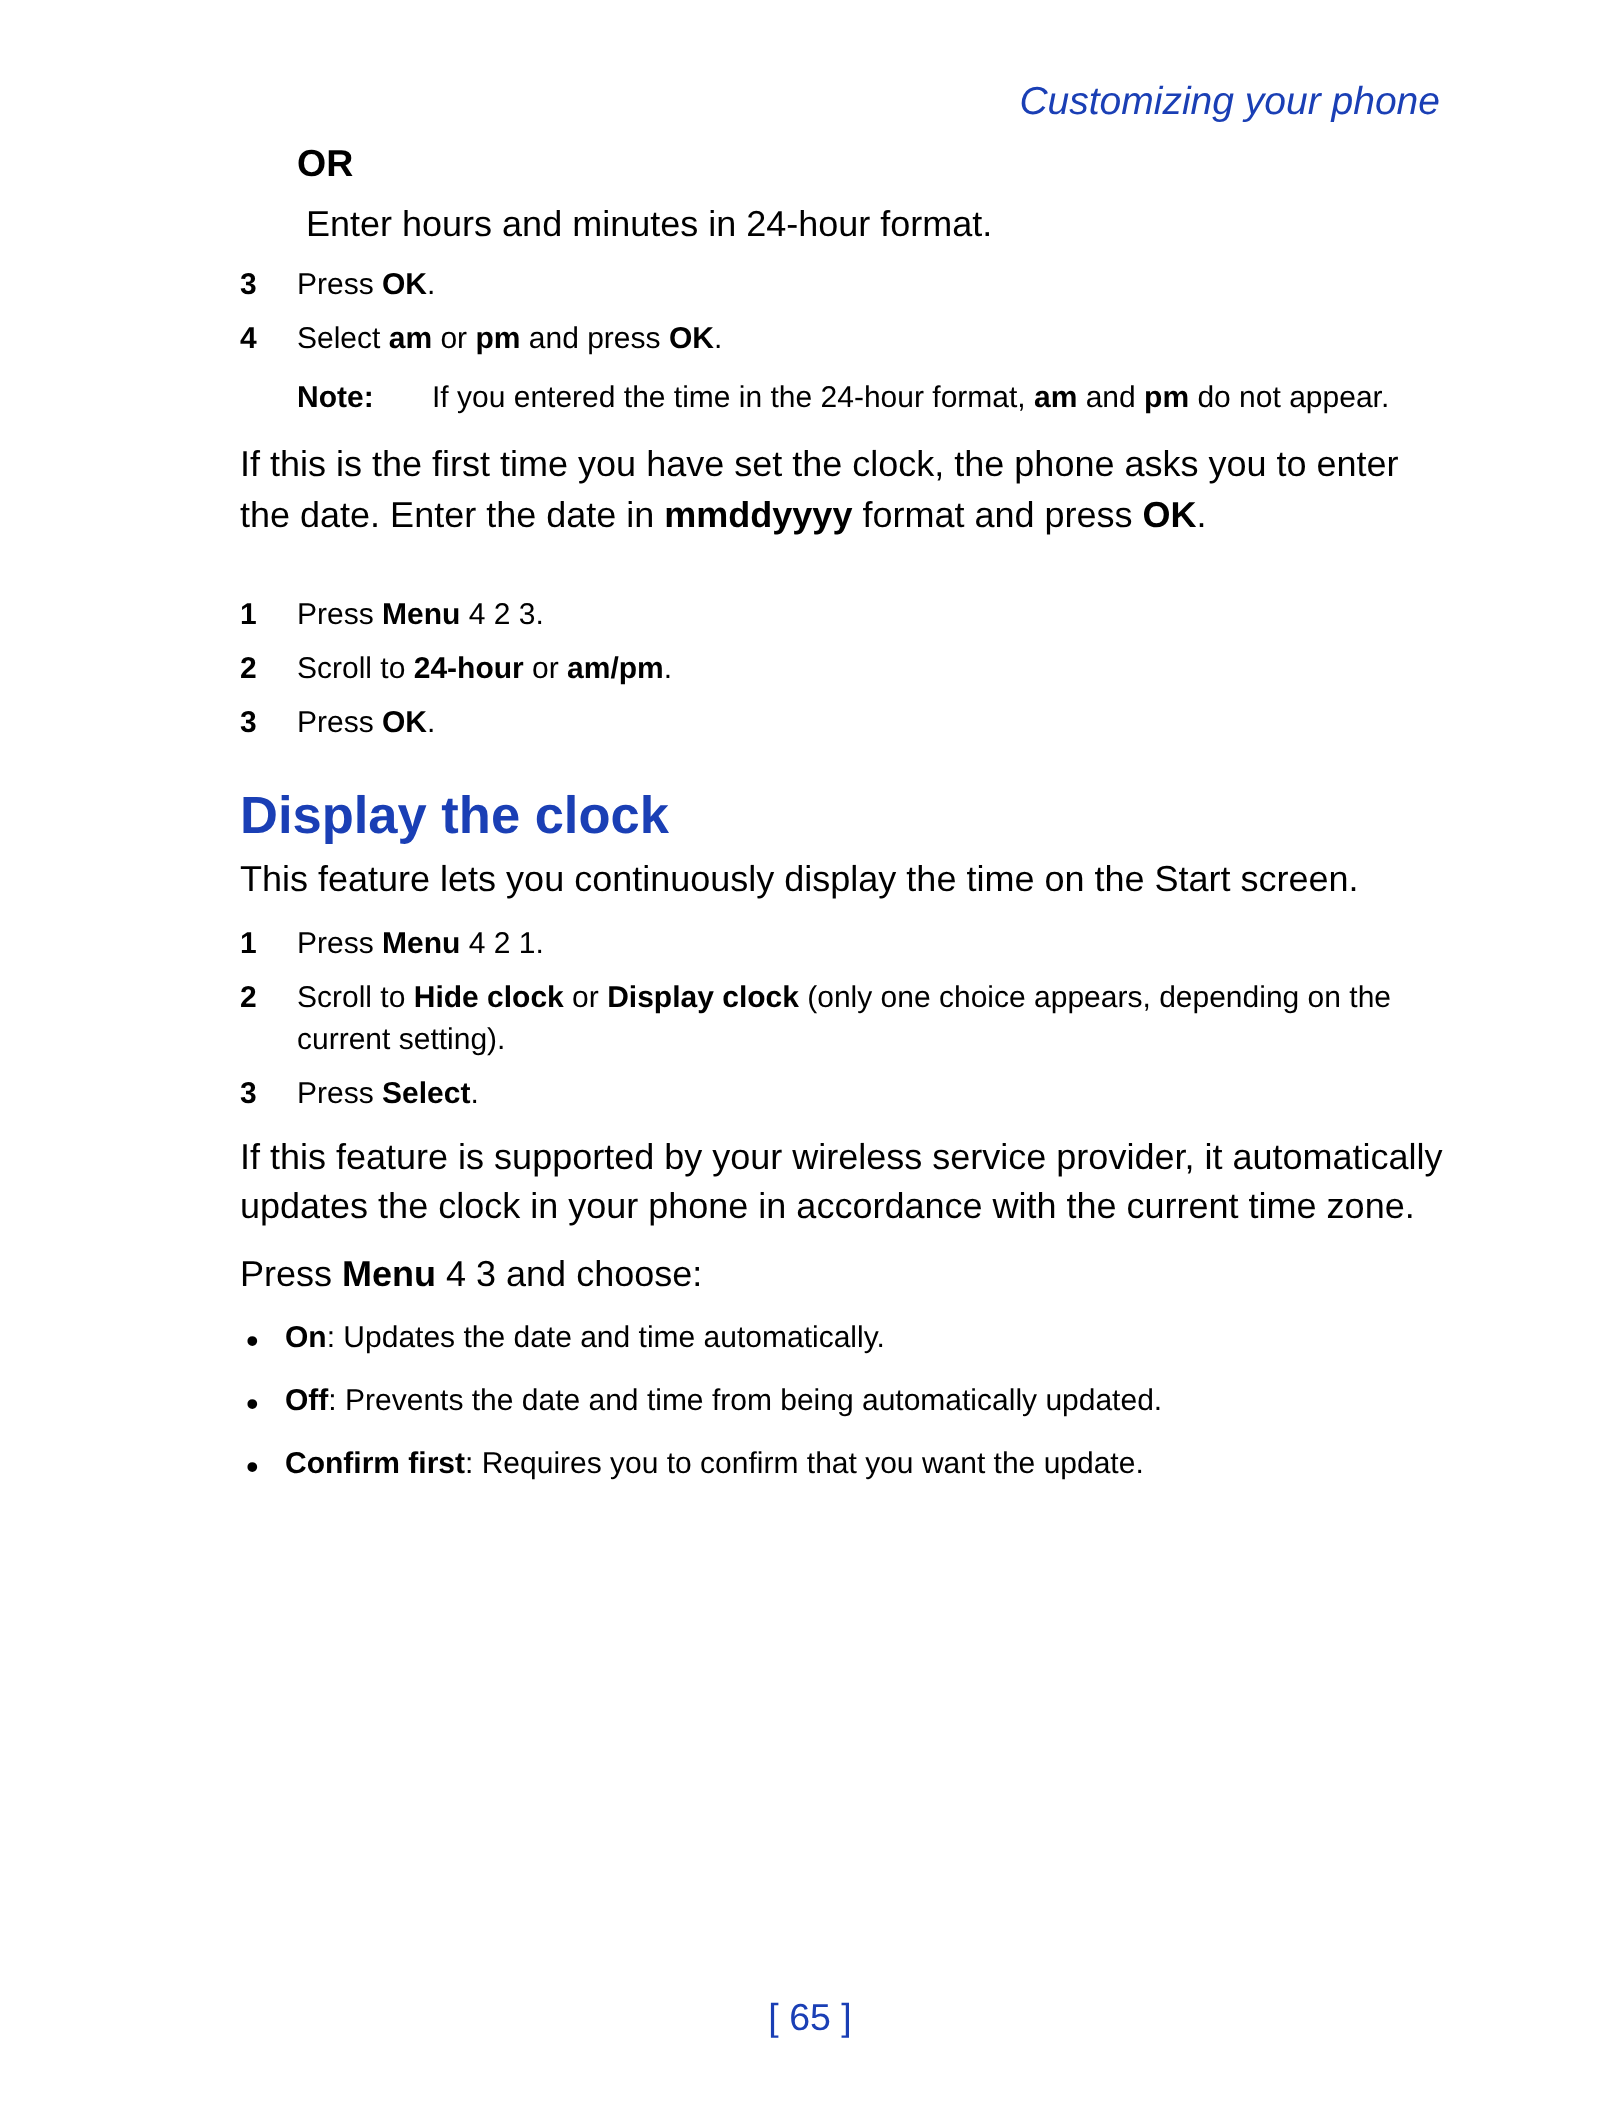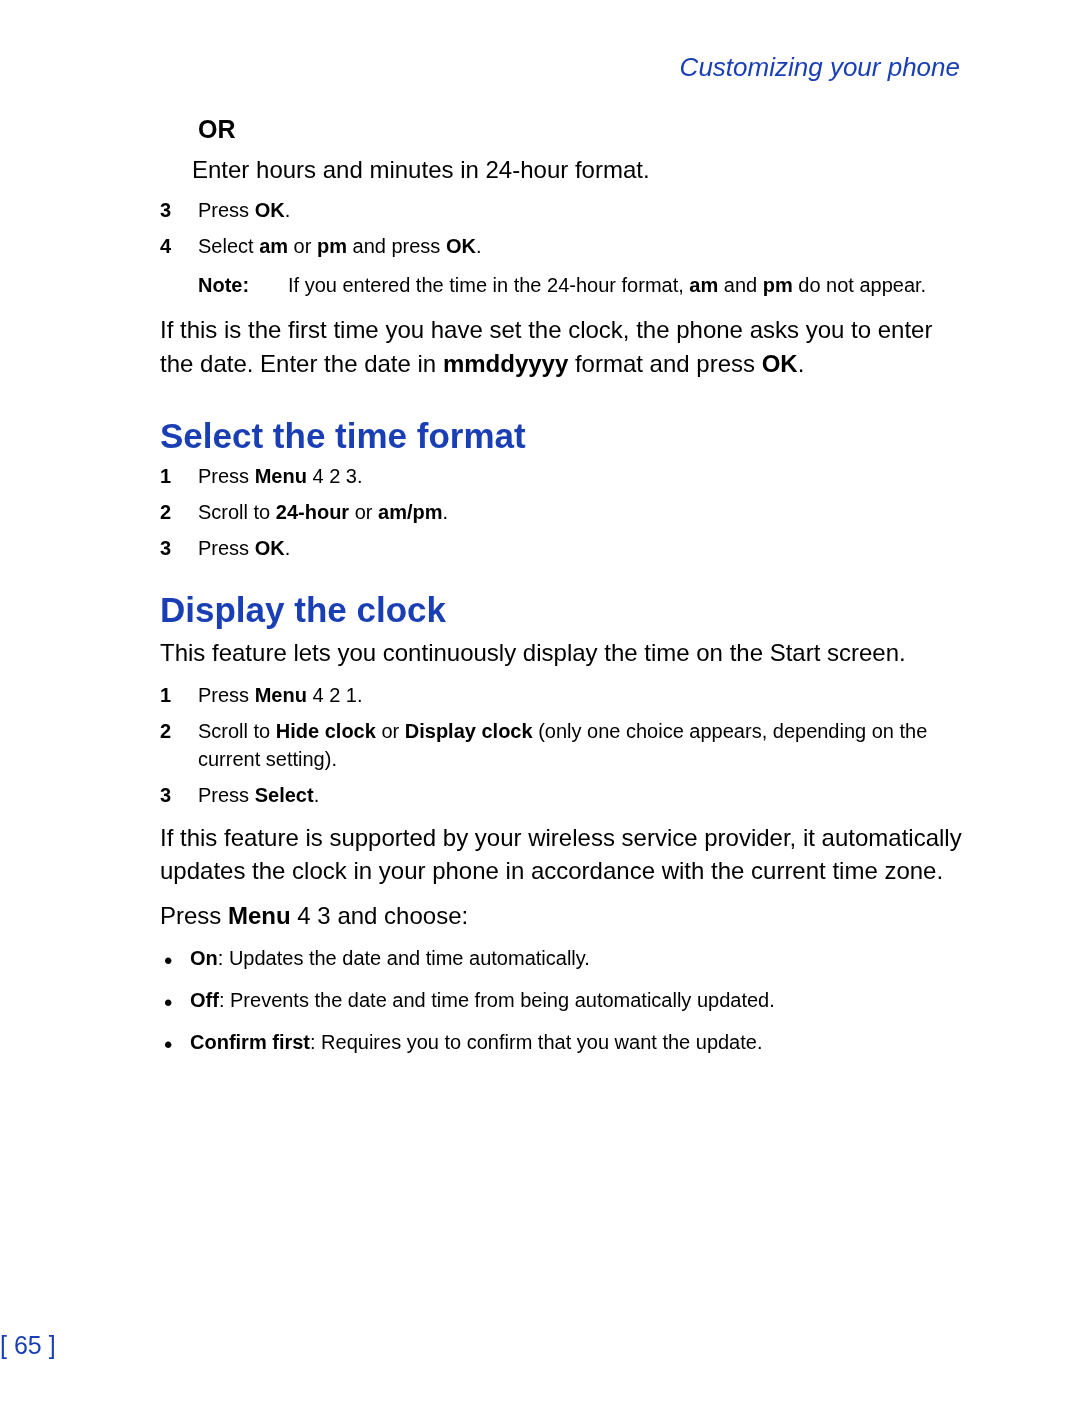--- a/index.html
+++ b/index.html
@@ -16,31 +16,31 @@
     width: 1080px;
     height: 1412px;
     padding: 52px 115px 0 160px;
     position: relative;
   }
   .header-link {
     text-align: right;
     color: #1a3fb5;
     font-style: italic;
     font-size: 26px;
-    margin-bottom: 32px;
+    margin-bottom: 12px;
     padding-right: 5px;
   }
   .or-label {
     font-weight: 700;
     font-size: 25px;
     margin-left: 38px;
     margin-bottom: 10px;
   }
   .indent-1 {
-    margin-left: 32px;
+    margin-left: 44px;
     font-size: 24px;
     line-height: 1.35;
     margin-bottom: 10px;
   }
   ol.steps {
     counter-reset: stepc var(--start, 0);
     list-style: none;
     margin: 0 0 12px 0;
     padding: 0;
   }
@@ -112,21 +112,21 @@
     position: absolute;
     left: 4px;
     top: 0;
     font-size: 24px;
   }
   .page-number {
     position: absolute;
     bottom: 52px;
     left: 0;
     width: 1080px;
-    text-align: left;
+    text-align: center;
     color: #1a3fb5;
     font-size: 25px;
   }
   b { font-weight: 700; }
 </style>
 </head>
 <body>
 
 <div class="page">
 
@@ -148,21 +148,20 @@
     <div class="note-label">Note:</div>
     <div class="note-body">
       <span>If you entered the time in the 24-hour format, </span><b>am</b><span> and </span><b>pm</b><span> do not appear.</span>
     </div>
   </div>
 
   <p class="body-p">
     <span>If this is the first time you have set the clock, the phone asks you to enter the date. Enter the date in </span><b>mmddyyyy</b><span> format and press </span><b>OK</b><span>.</span>
   </p>
 
-  <h2 class="section">Select the time format</h2>
   <ol class="steps">
     <li>
       <span>Press </span><b>Menu</b><span> 4 2 3.</span>
     </li>
     <li>
       <span>Scroll to </span><b>24-hour</b><span> or </span><b>am/pm</b><span>.</span>
     </li>
     <li>
       <span>Press </span><b>OK</b><span>.</span>
     </li>

